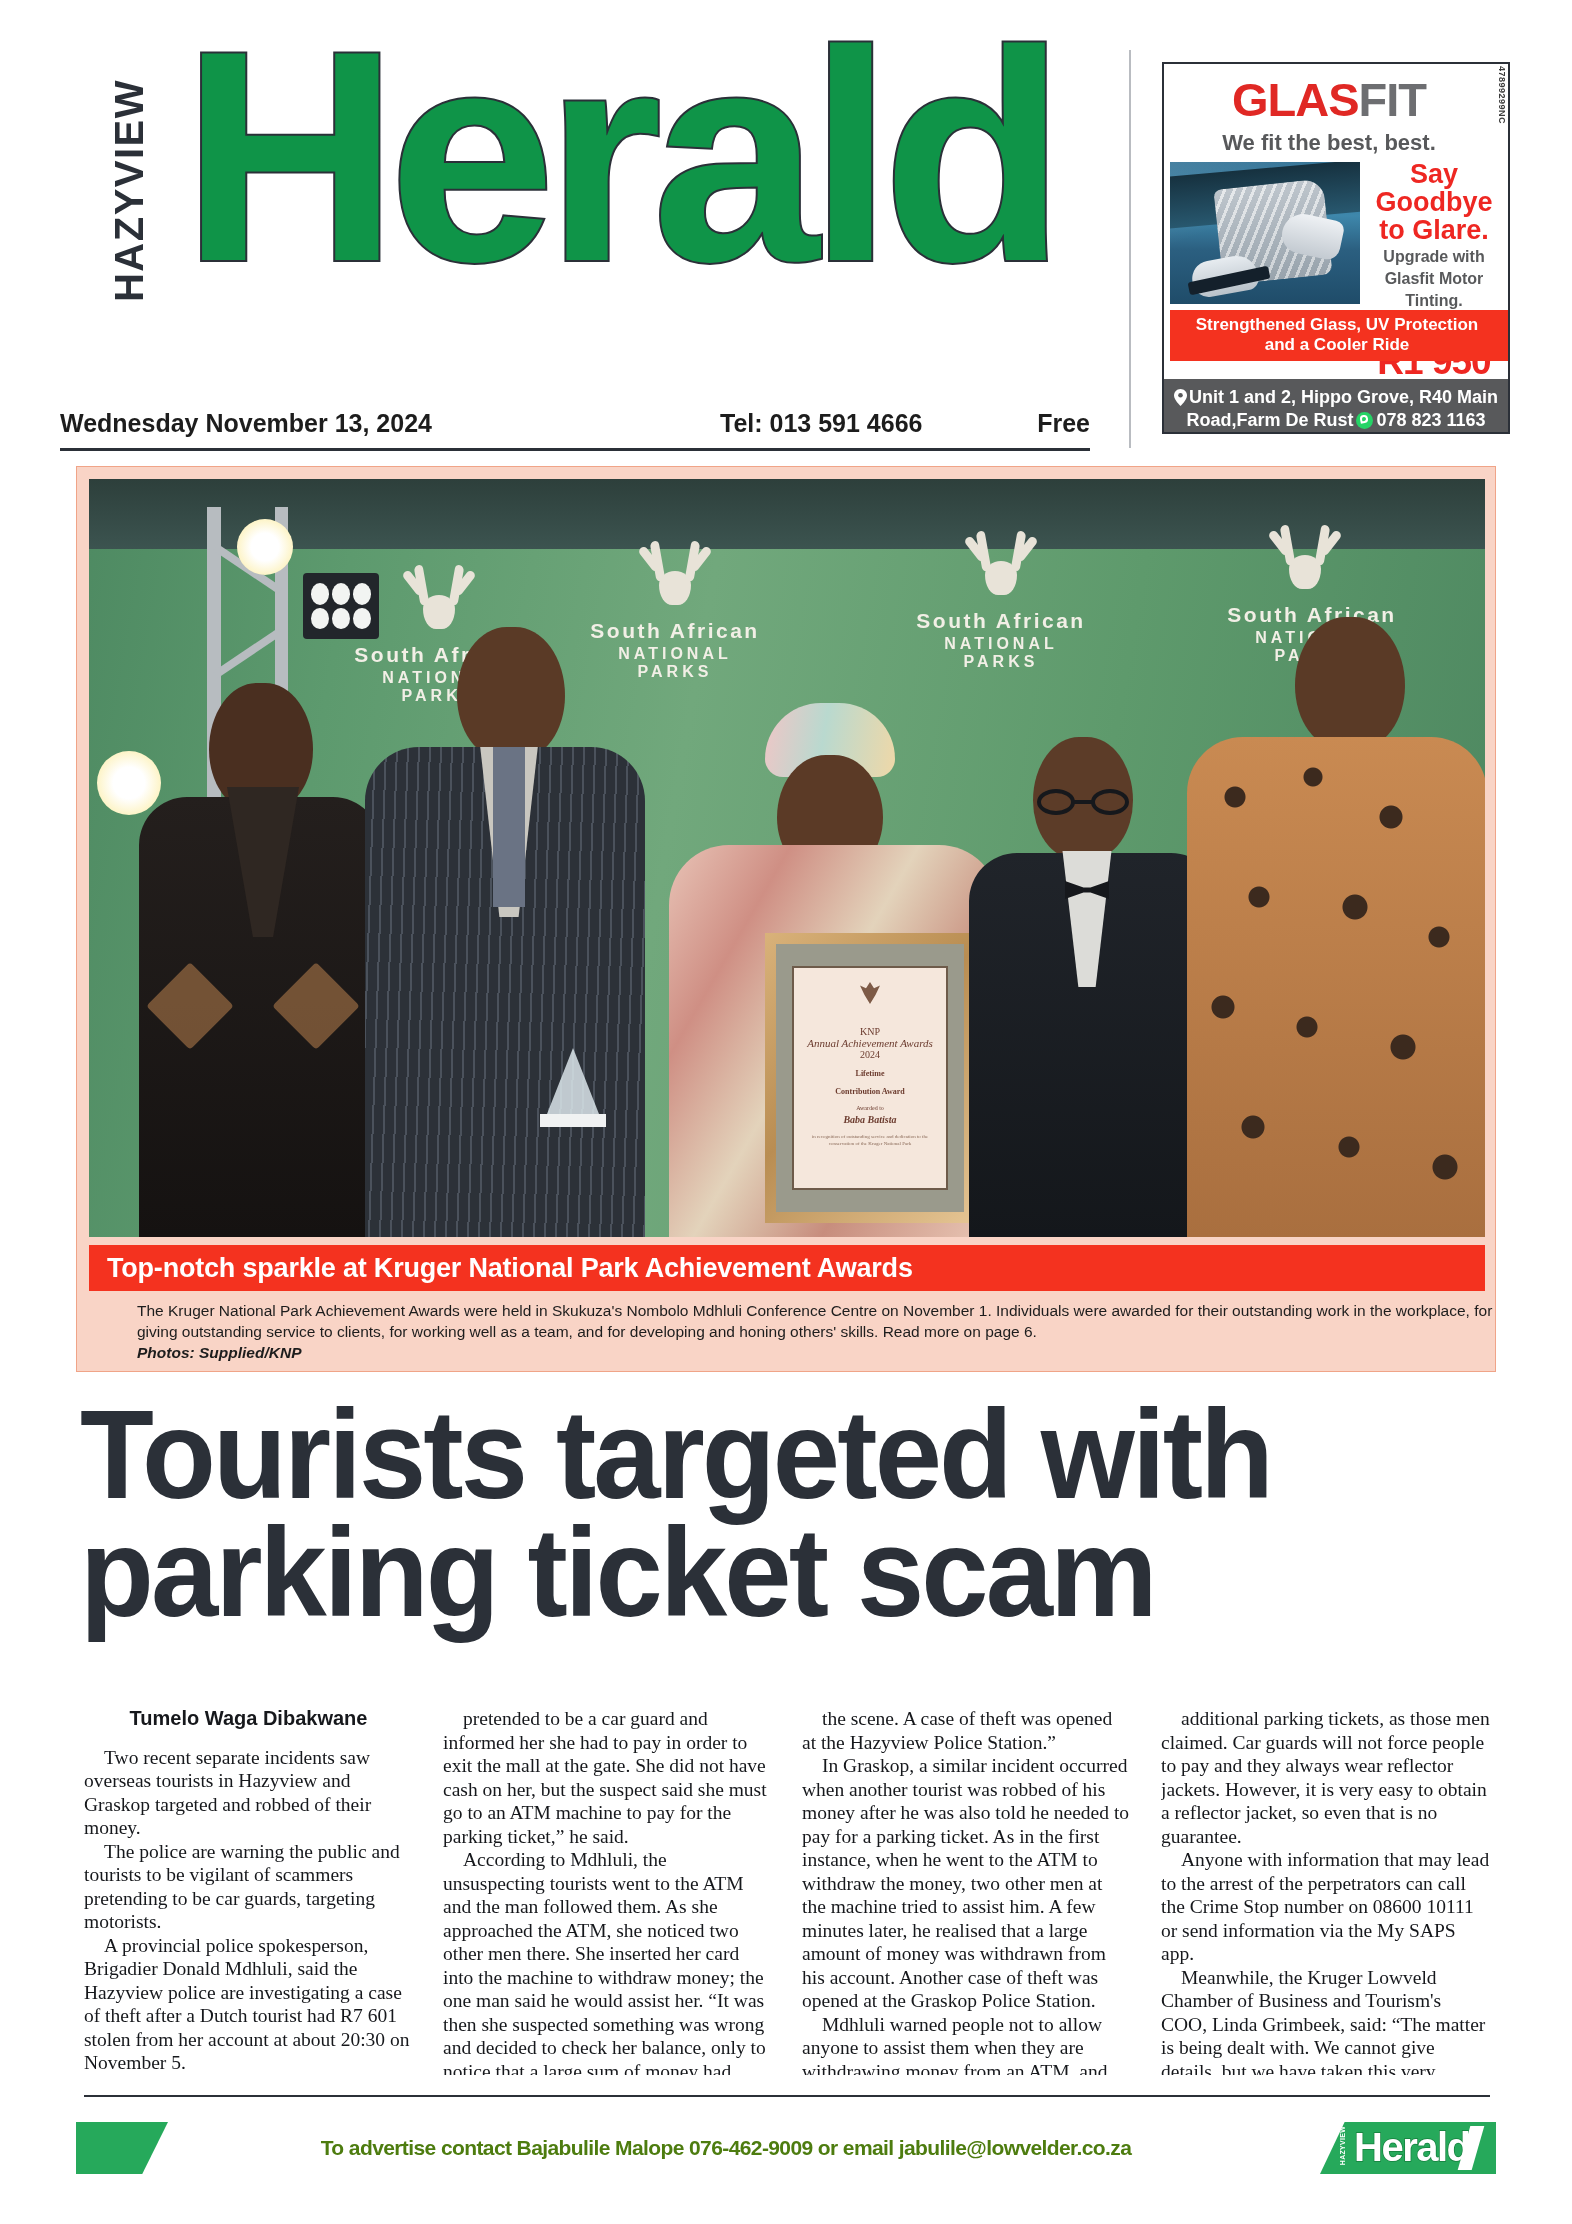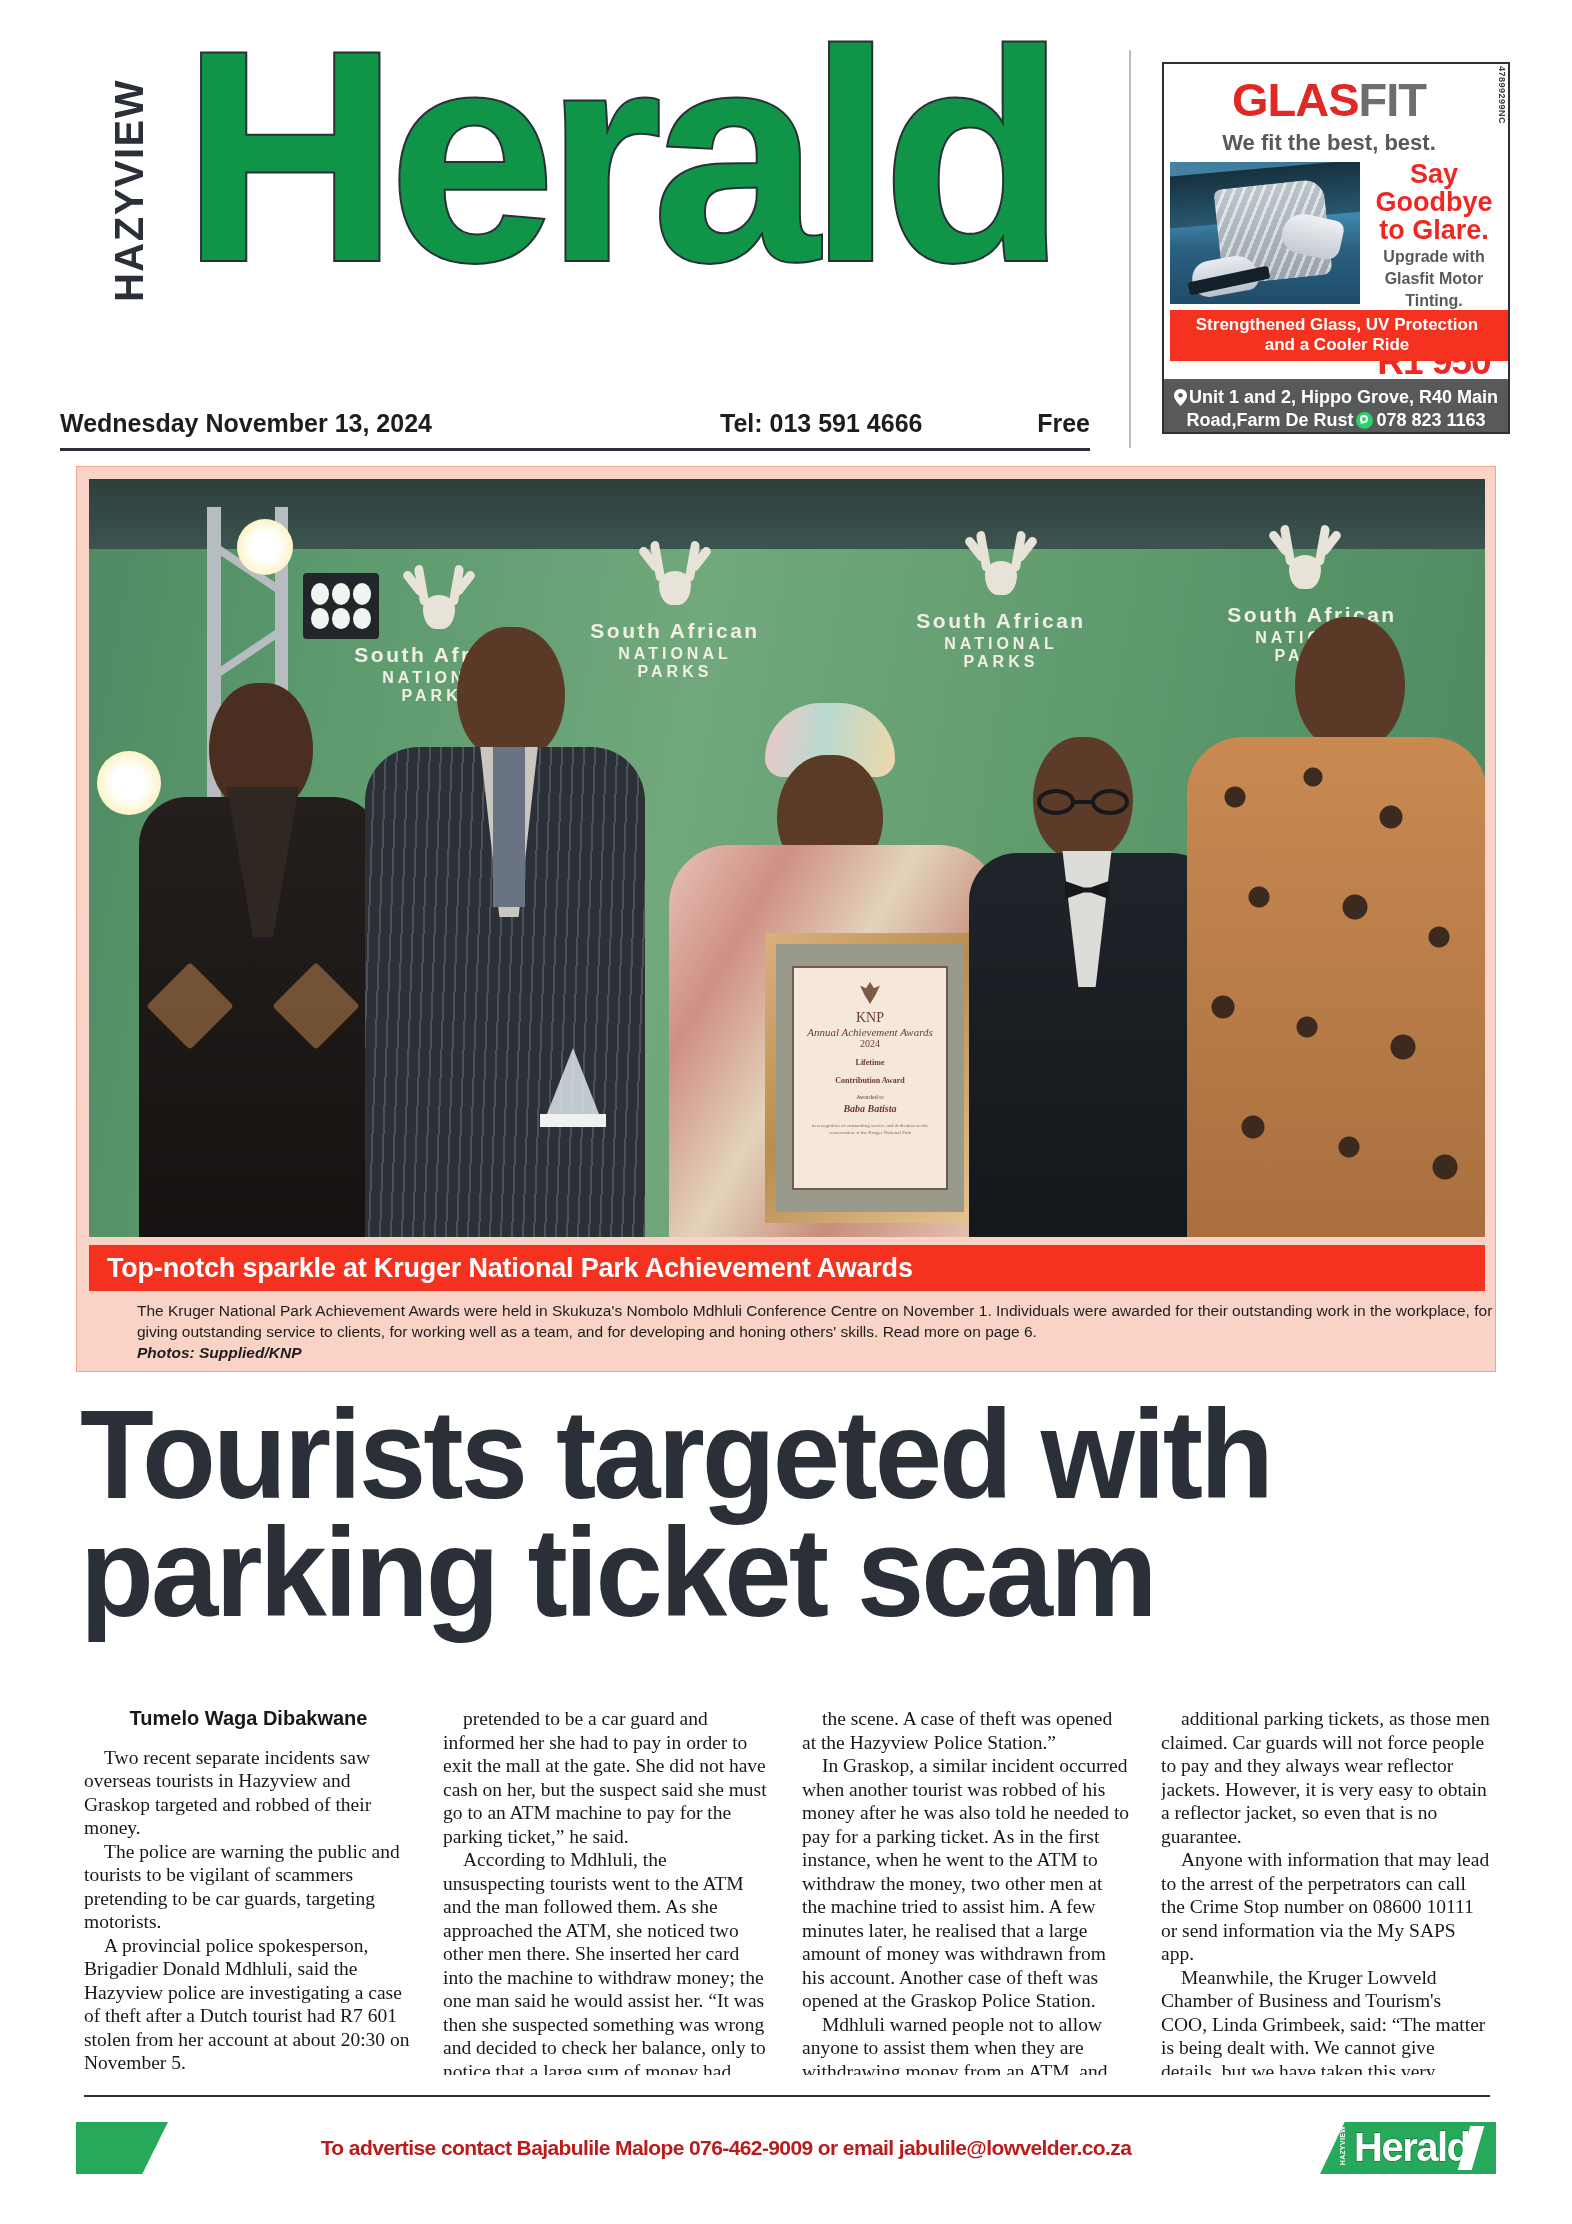--- a/index.html
+++ b/index.html
@@ -389,21 +389,21 @@
     text-align: center;
     font-family: "Liberation Serif", serif;
     color: #6b3b2e;
     overflow: hidden;
   }
   .cert-paper .c-logo {
     width: 20px; height: 22px; margin: 4px auto 2px auto;
     background: #7d5a46;
     clip-path: polygon(50% 0%, 70% 28%, 100% 16%, 78% 58%, 50% 100%, 22% 58%, 0% 16%, 30% 28%);
   }
-  .cert-paper .c-t1 { font-size: 14px; margin-top: 6px; }
+  .cert-paper .c-t1 { font-size: 10px; margin-top: 22px; }
   .cert-paper .c-t2 { font-size: 11px; font-style: italic; }
   .cert-paper .c-t3 { font-size: 10px; }
   .cert-paper .c-t4 { font-size: 8px; font-weight: bold; margin-top: 9px; }
   .cert-paper .c-t5 { font-size: 6px; margin-top: 9px; }
   .cert-paper .c-t6 { font-size: 10px; font-weight: bold; font-style: italic; margin-top: 3px; }
   .cert-paper .c-t7 { font-size: 5px; margin-top: 8px; line-height: 7px; color: #8a6a58; }
 
   .trophy {
     position: absolute;
   }
@@ -542,21 +542,21 @@
     position: absolute;
     left: 150px; top: 0;
     width: 1000px; height: 52px;
     display: flex;
     align-items: center;
     justify-content: center;
     font-family: "Liberation Sans", sans-serif;
     font-weight: bold;
     font-size: 21px;
     letter-spacing: -0.6px;
-    color: #b91c1c;
+    color: #4d7c0f;
     white-space: nowrap;
   }
   .footer-logo {
     position: absolute;
     right: 22px; top: 4px;
     width: 142px; height: 44px;
   }
   .footer-logo .fl-vert {
     position: absolute;
     left: -12px; top: 16px;

